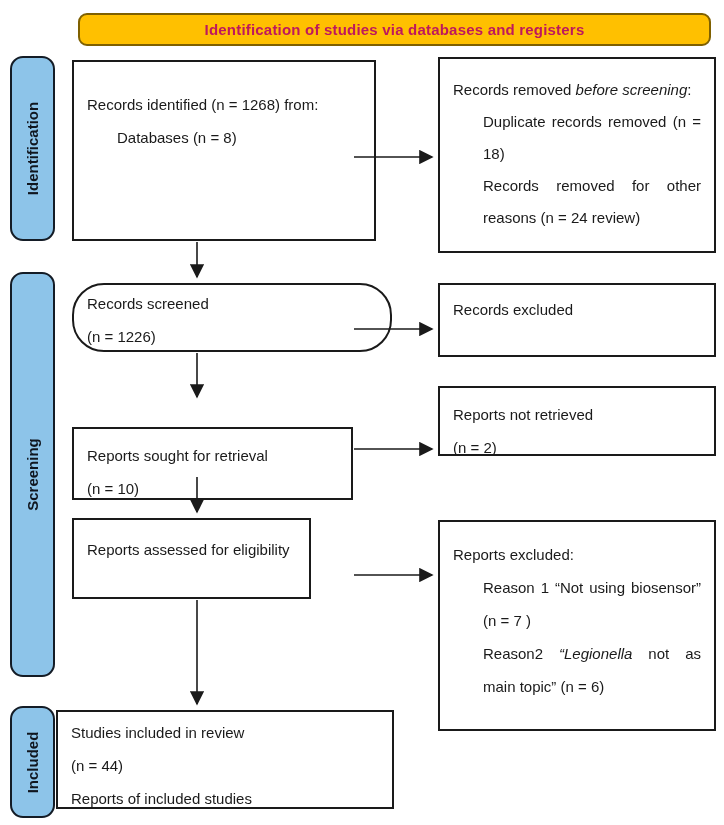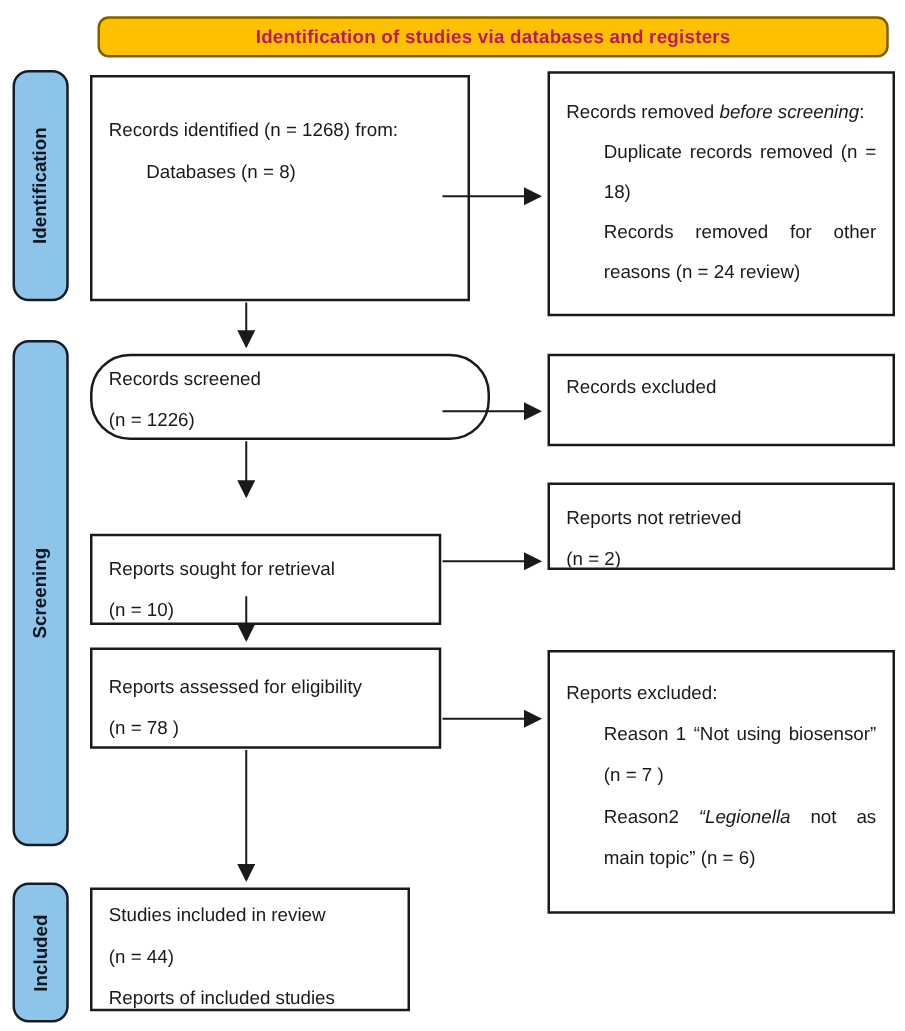--- a/index.html
+++ b/index.html
@@ -76,23 +76,23 @@
   }
   .box p{margin:0;}
   .just{text-align:justify;text-align-last:left;}
   .indent{margin-left:30px !important;}
   .box-identified{left:72px;top:60px;width:304px;height:181px;padding-top:26px;}
   .box-removed{left:438px;top:57px;width:278px;height:196px;padding-top:15px;line-height:32px;}
   .box-screened{left:72px;top:283px;width:320px;height:69px;padding-top:2px;border-radius:32px;}
   .box-excluded-records{left:438px;top:283px;width:278px;height:74px;padding-top:8px;}
   .box-sought{left:72px;top:403px;width:281px;height:73px;padding-top:10px;margin-top:24px;}
   .box-not-retrieved{left:438px;top:386px;width:278px;height:70px;padding-top:10px;}
-  .box-assessed{left:72px;top:518px;width:281px;height:81px;padding-top:13px;}
+  .box-assessed{left:72px;top:518px;width:239px;height:81px;padding-top:13px;}
   .box-reports-excluded{left:438px;top:520px;width:278px;height:211px;padding-top:16px;}
-  .box-included{left:72px;top:710px;width:256px;height:99px;padding-top:4px;}
+  .box-included{left:56px;top:710px;width:338px;height:99px;padding-top:4px;}
   
   svg.arrows{
     position:absolute;
     left:0;top:0;
     width:724px;height:825px;
     pointer-events:none;
   }
   svg.arrows line{
     stroke:var(--line-color);
     stroke-width:1.6;
@@ -139,21 +139,20 @@
     <p>Reports sought for retrieval</p>
     <p>(n = 10)</p>
   </div>
   <div class="box box-not-retrieved">
     <p>Reports not retrieved</p>
     <p>(n = 2)</p>
   </div>
 
   <div class="box box-assessed">
     <p>Reports assessed for eligibility</p>
-    <p>(n = 78 )</p>
   </div>
   <div class="box box-reports-excluded">
     <p>Reports excluded:</p>
     <p class="just indent">Reason 1 “Not using biosensor” (n = 7 )</p>
     <p class="just indent"><span>Reason2 </span><i>“Legionella</i><span> not as main topic” (n = 6)</span></p>
   </div>
 
   <div class="box box-included">
     <p>Studies included in review</p>
     <p>(n = 44)</p>

